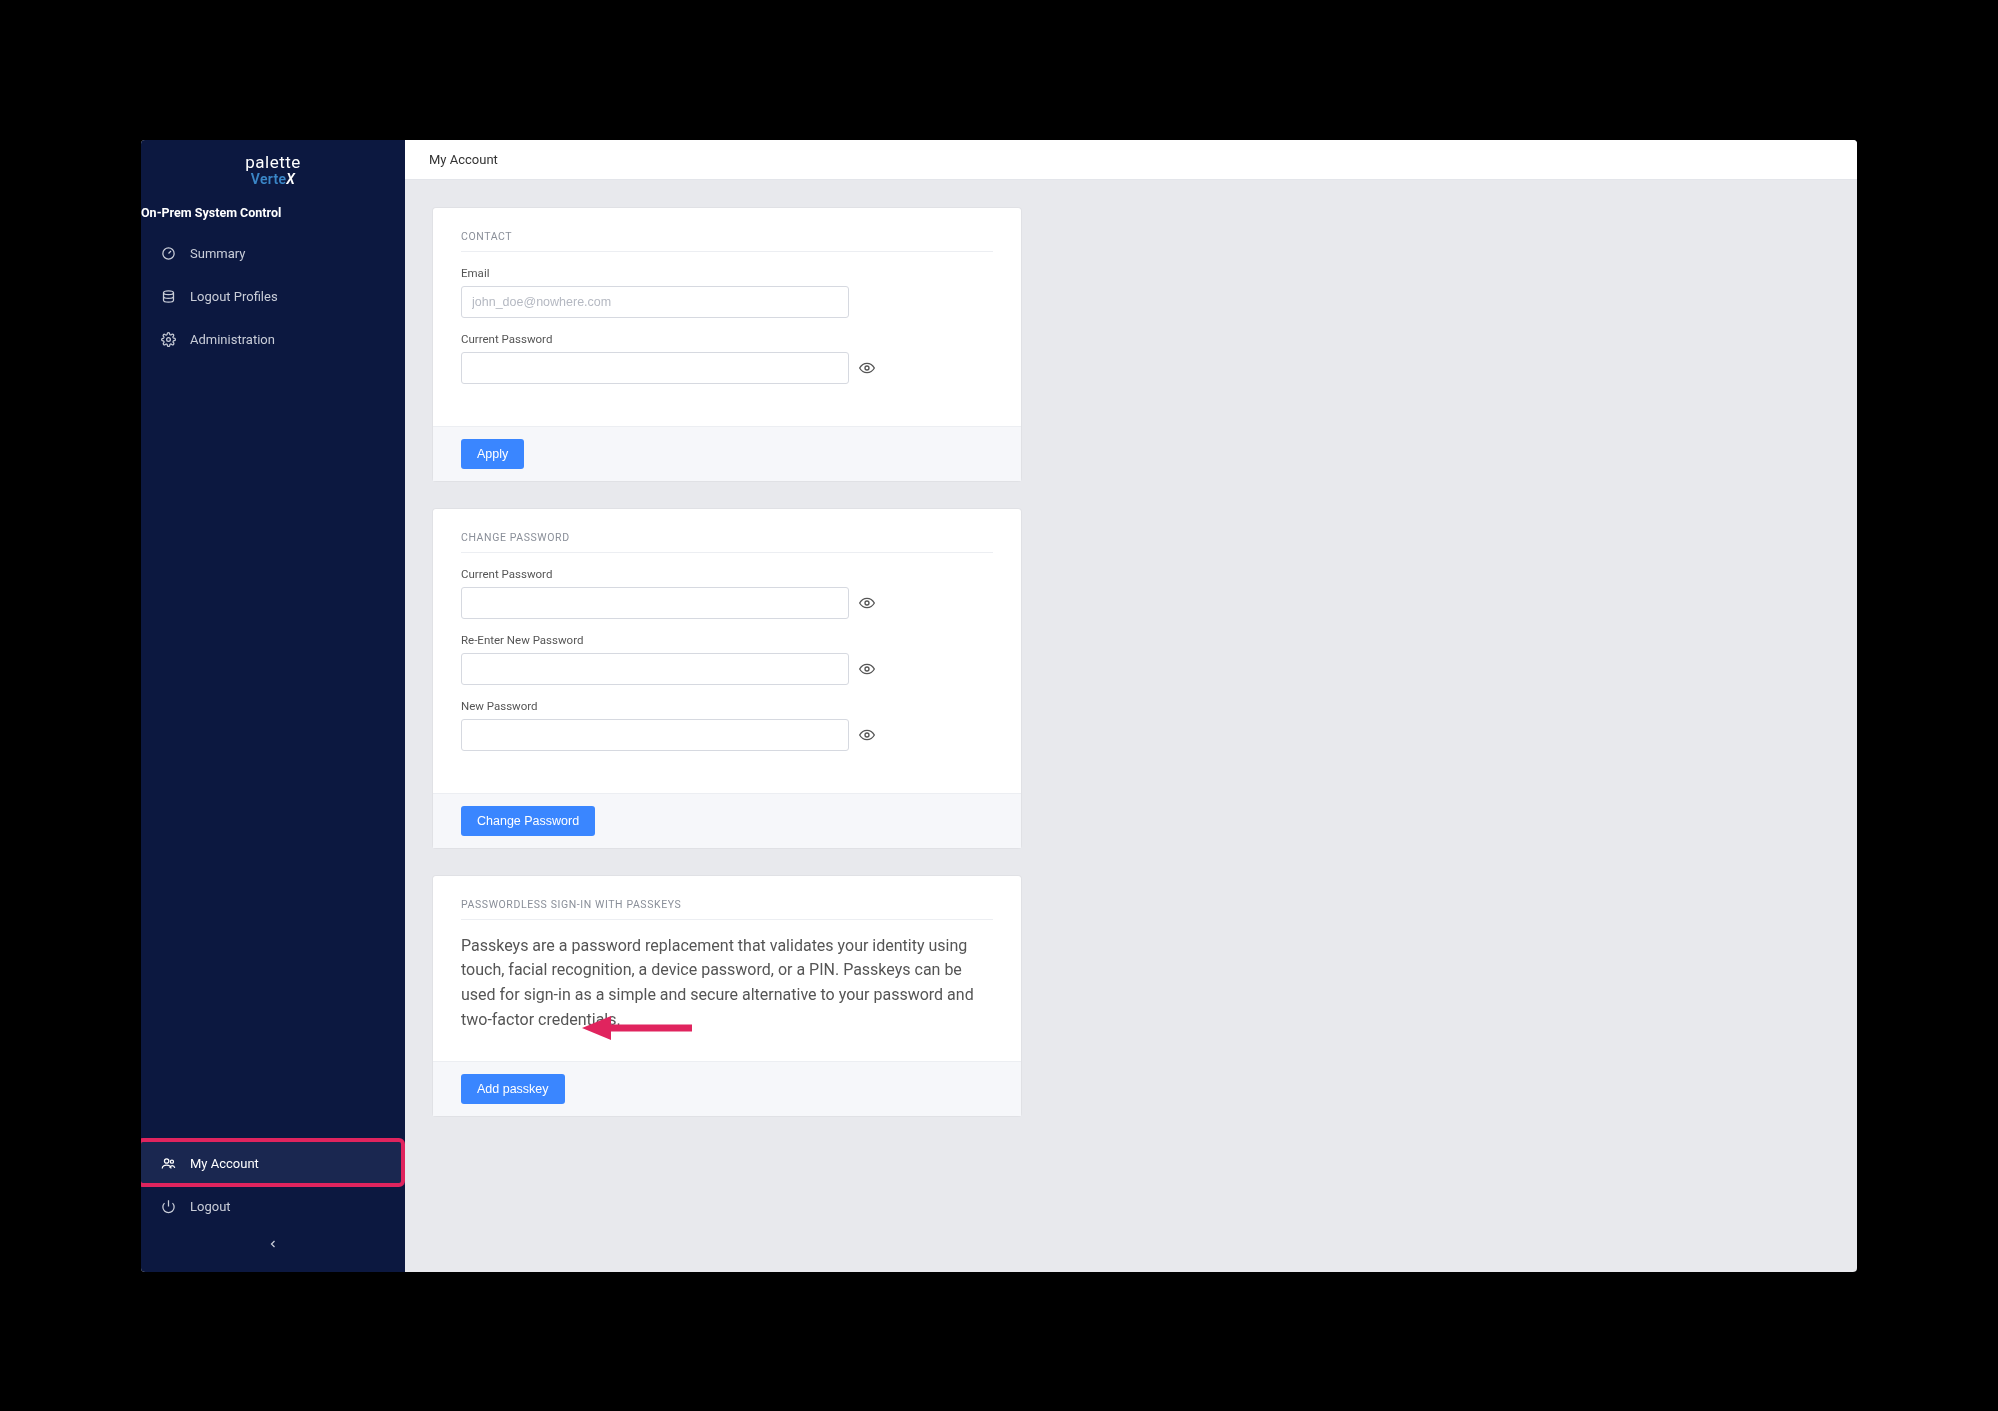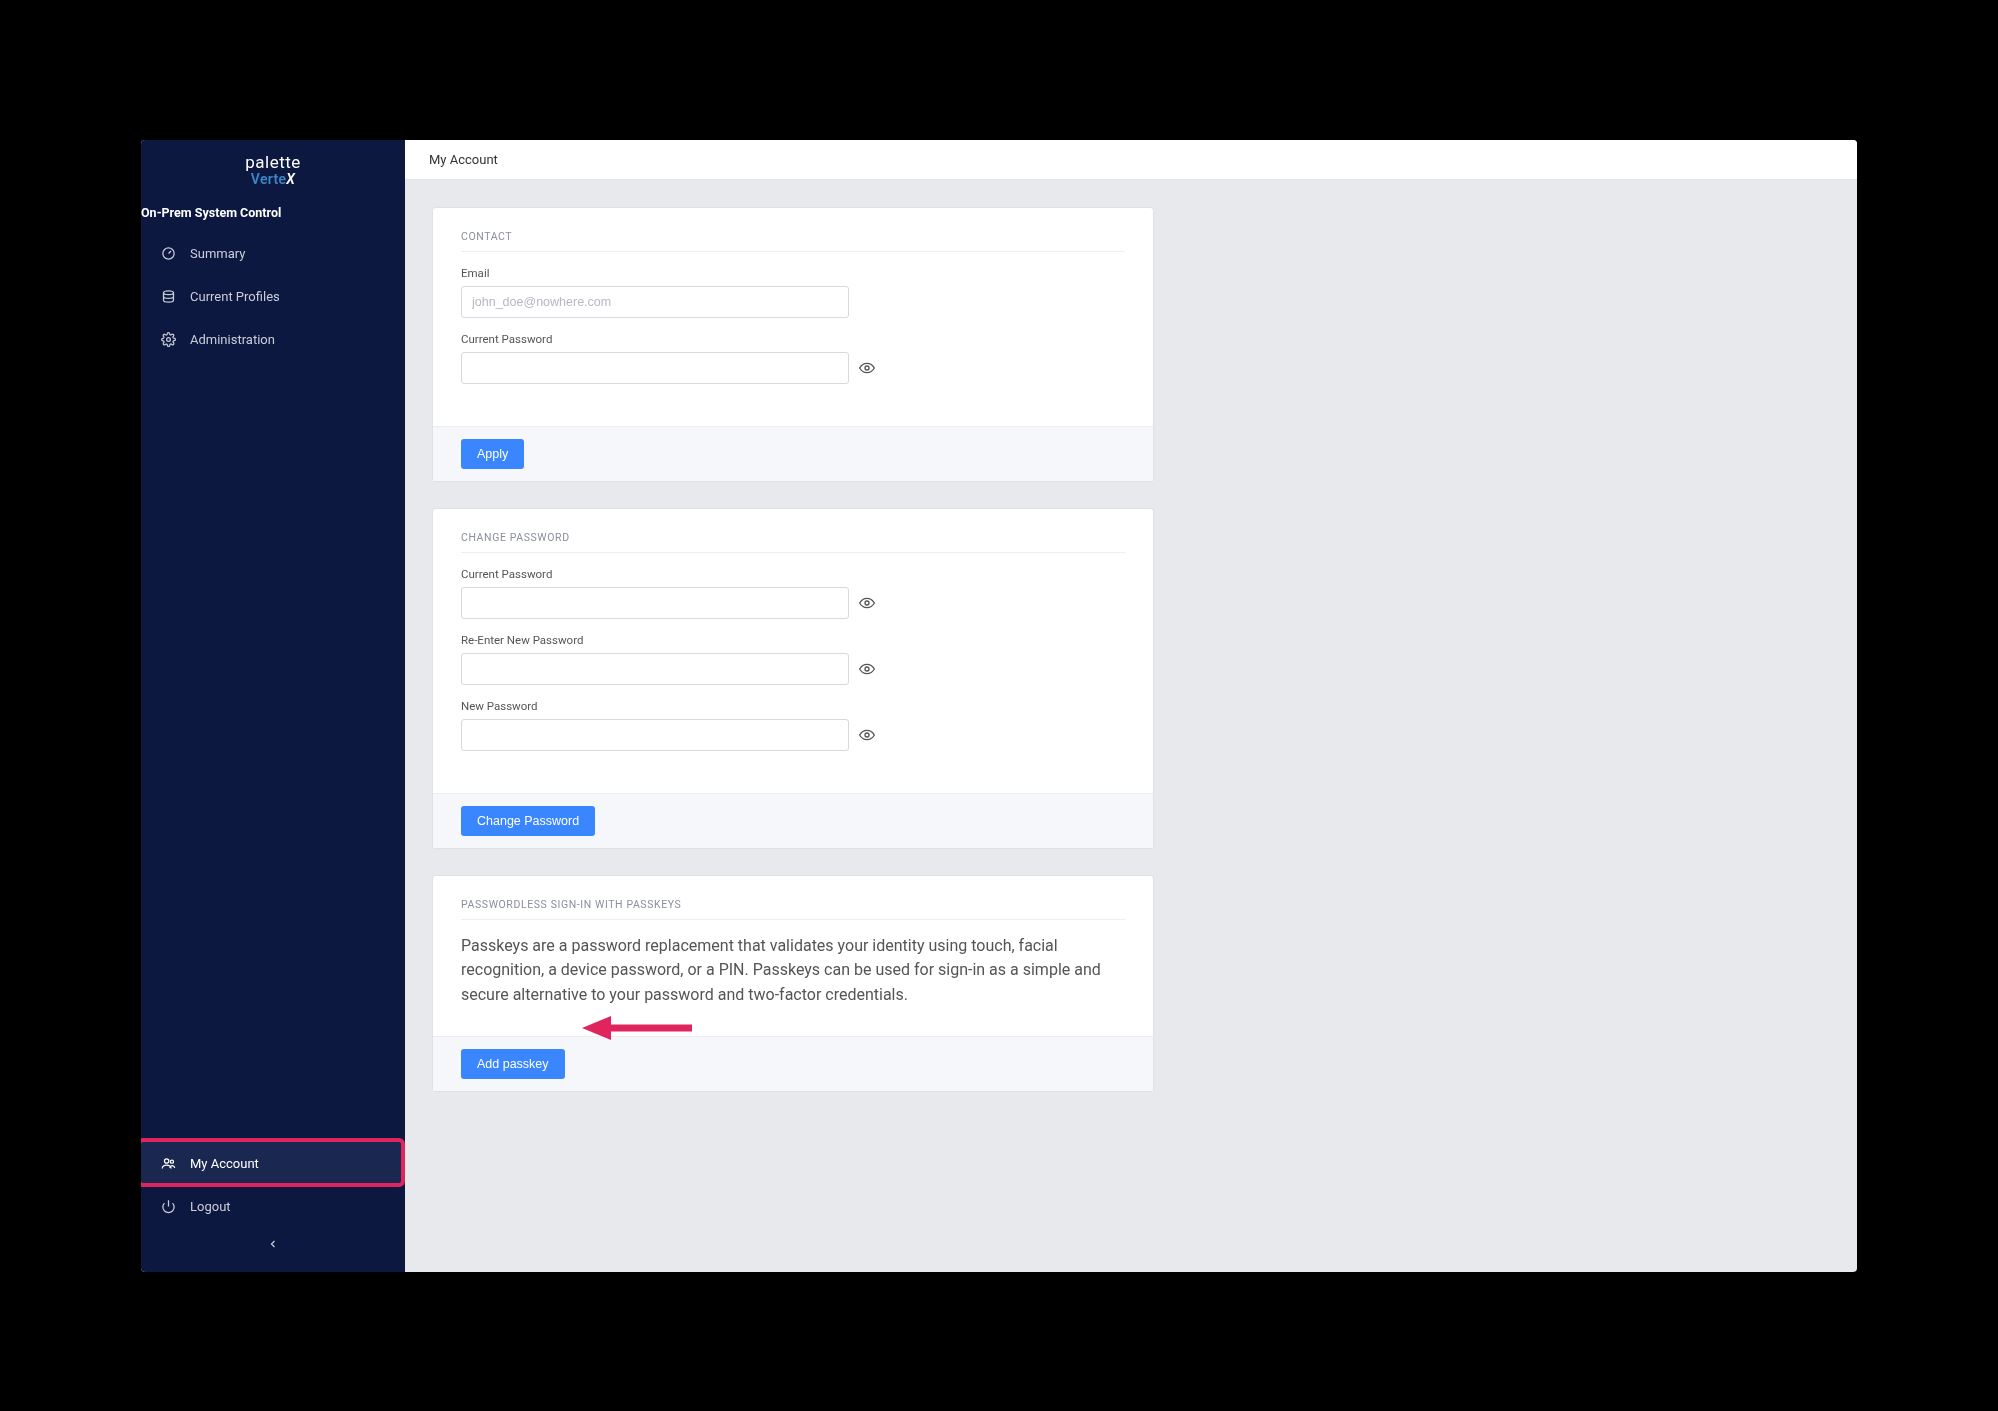--- a/index.html
+++ b/index.html
@@ -113,21 +113,21 @@
       font-size: 13px;
       color: #333;
       border-bottom: 1px solid #e3e5ea;
     }
     .content {
       padding: 28px 28px;
       overflow: auto;
     }
     .panel {
       background: #fff;
-      width: 720px;
+      width: 588px;
       border-radius: 3px;
       margin-bottom: 28px;
       box-shadow: 0 0 0 1px rgba(0,0,0,0.03);
     }
     .panel-body { padding: 22px 28px 28px; }
     .panel-title {
       font-size: 10.5px;
       letter-spacing: 0.6px;
       color: #8a8f99;
       text-transform: uppercase;
@@ -216,21 +216,21 @@
         <span>Summary</span>
       </div>
       <div class="nav-item">
         <span class="icon">
           <svg viewBox="0 0 24 24" width="15" height="15" fill="none" stroke="currentColor" stroke-width="2">
               <ellipse cx="12" cy="6" rx="8" ry="3"></ellipse>
               <path d="M4 6v6c0 1.7 3.6 3 8 3s8-1.3 8-3V6"></path>
               <path d="M4 12v6c0 1.7 3.6 3 8 3s8-1.3 8-3v-6"></path>
             </svg>
         </span>
-        <span>Current Profiles</span>
+        <span>Logout Profiles</span>
       </div>
       <div class="nav-item">
         <span class="icon">
           <svg viewBox="0 0 24 24" width="15" height="15" fill="none" stroke="currentColor" stroke-width="2">
               <circle cx="12" cy="12" r="3"></circle>
               <path d="M19.4 15a1.7 1.7 0 00.3 1.8l.1.1a2 2 0 11-2.8 2.8l-.1-.1a1.7 1.7 0 00-1.8-.3 1.7 1.7 0 00-1 1.5V21a2 2 0 11-4 0v-.1a1.7 1.7 0 00-1-1.5 1.7 1.7 0 00-1.8.3l-.1.1a2 2 0 11-2.8-2.8l.1-.1a1.7 1.7 0 00.3-1.8 1.7 1.7 0 00-1.5-1H3a2 2 0 110-4h.1a1.7 1.7 0 001.5-1 1.7 1.7 0 00-.3-1.8l-.1-.1a2 2 0 112.8-2.8l.1.1a1.7 1.7 0 001.8.3h0a1.7 1.7 0 001-1.5V3a2 2 0 114 0v.1a1.7 1.7 0 001 1.5h0a1.7 1.7 0 001.8-.3l.1-.1a2 2 0 112.8 2.8l-.1.1a1.7 1.7 0 00-.3 1.8v0a1.7 1.7 0 001.5 1H21a2 2 0 110 4h-.1a1.7 1.7 0 00-1.5 1z"></path>
             </svg>
         </span>
         <span>Administration</span>
       </div>

